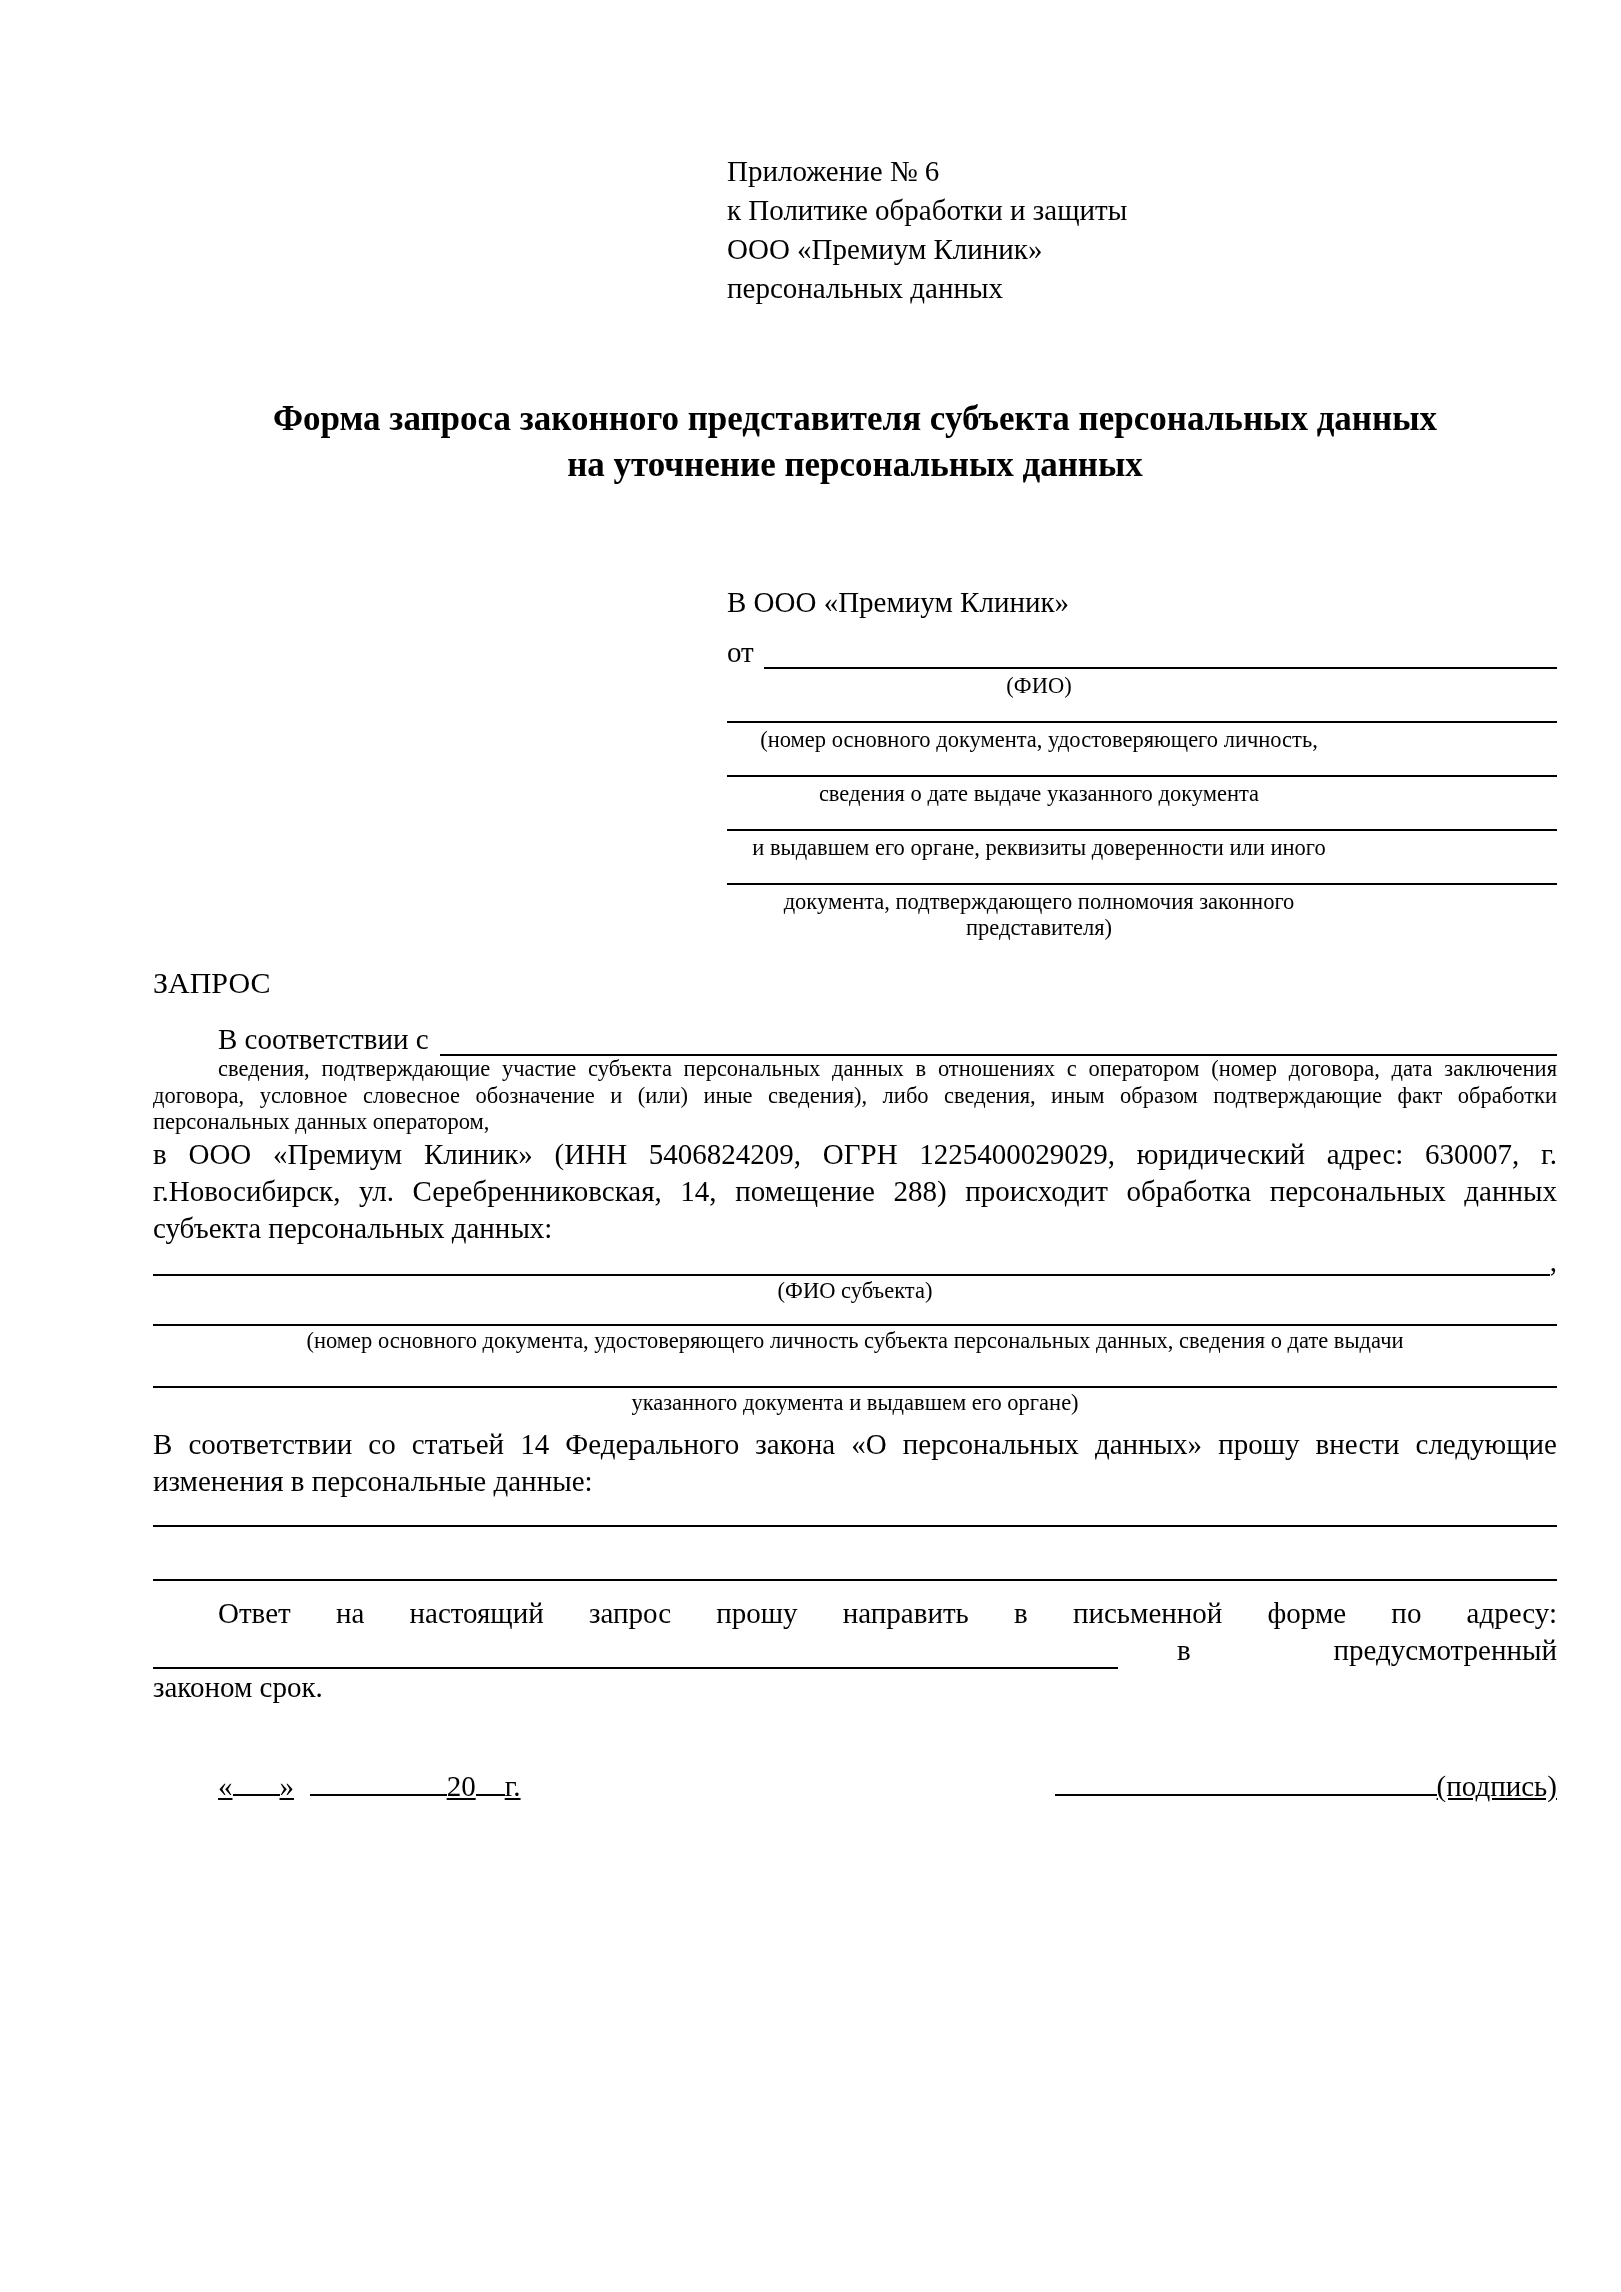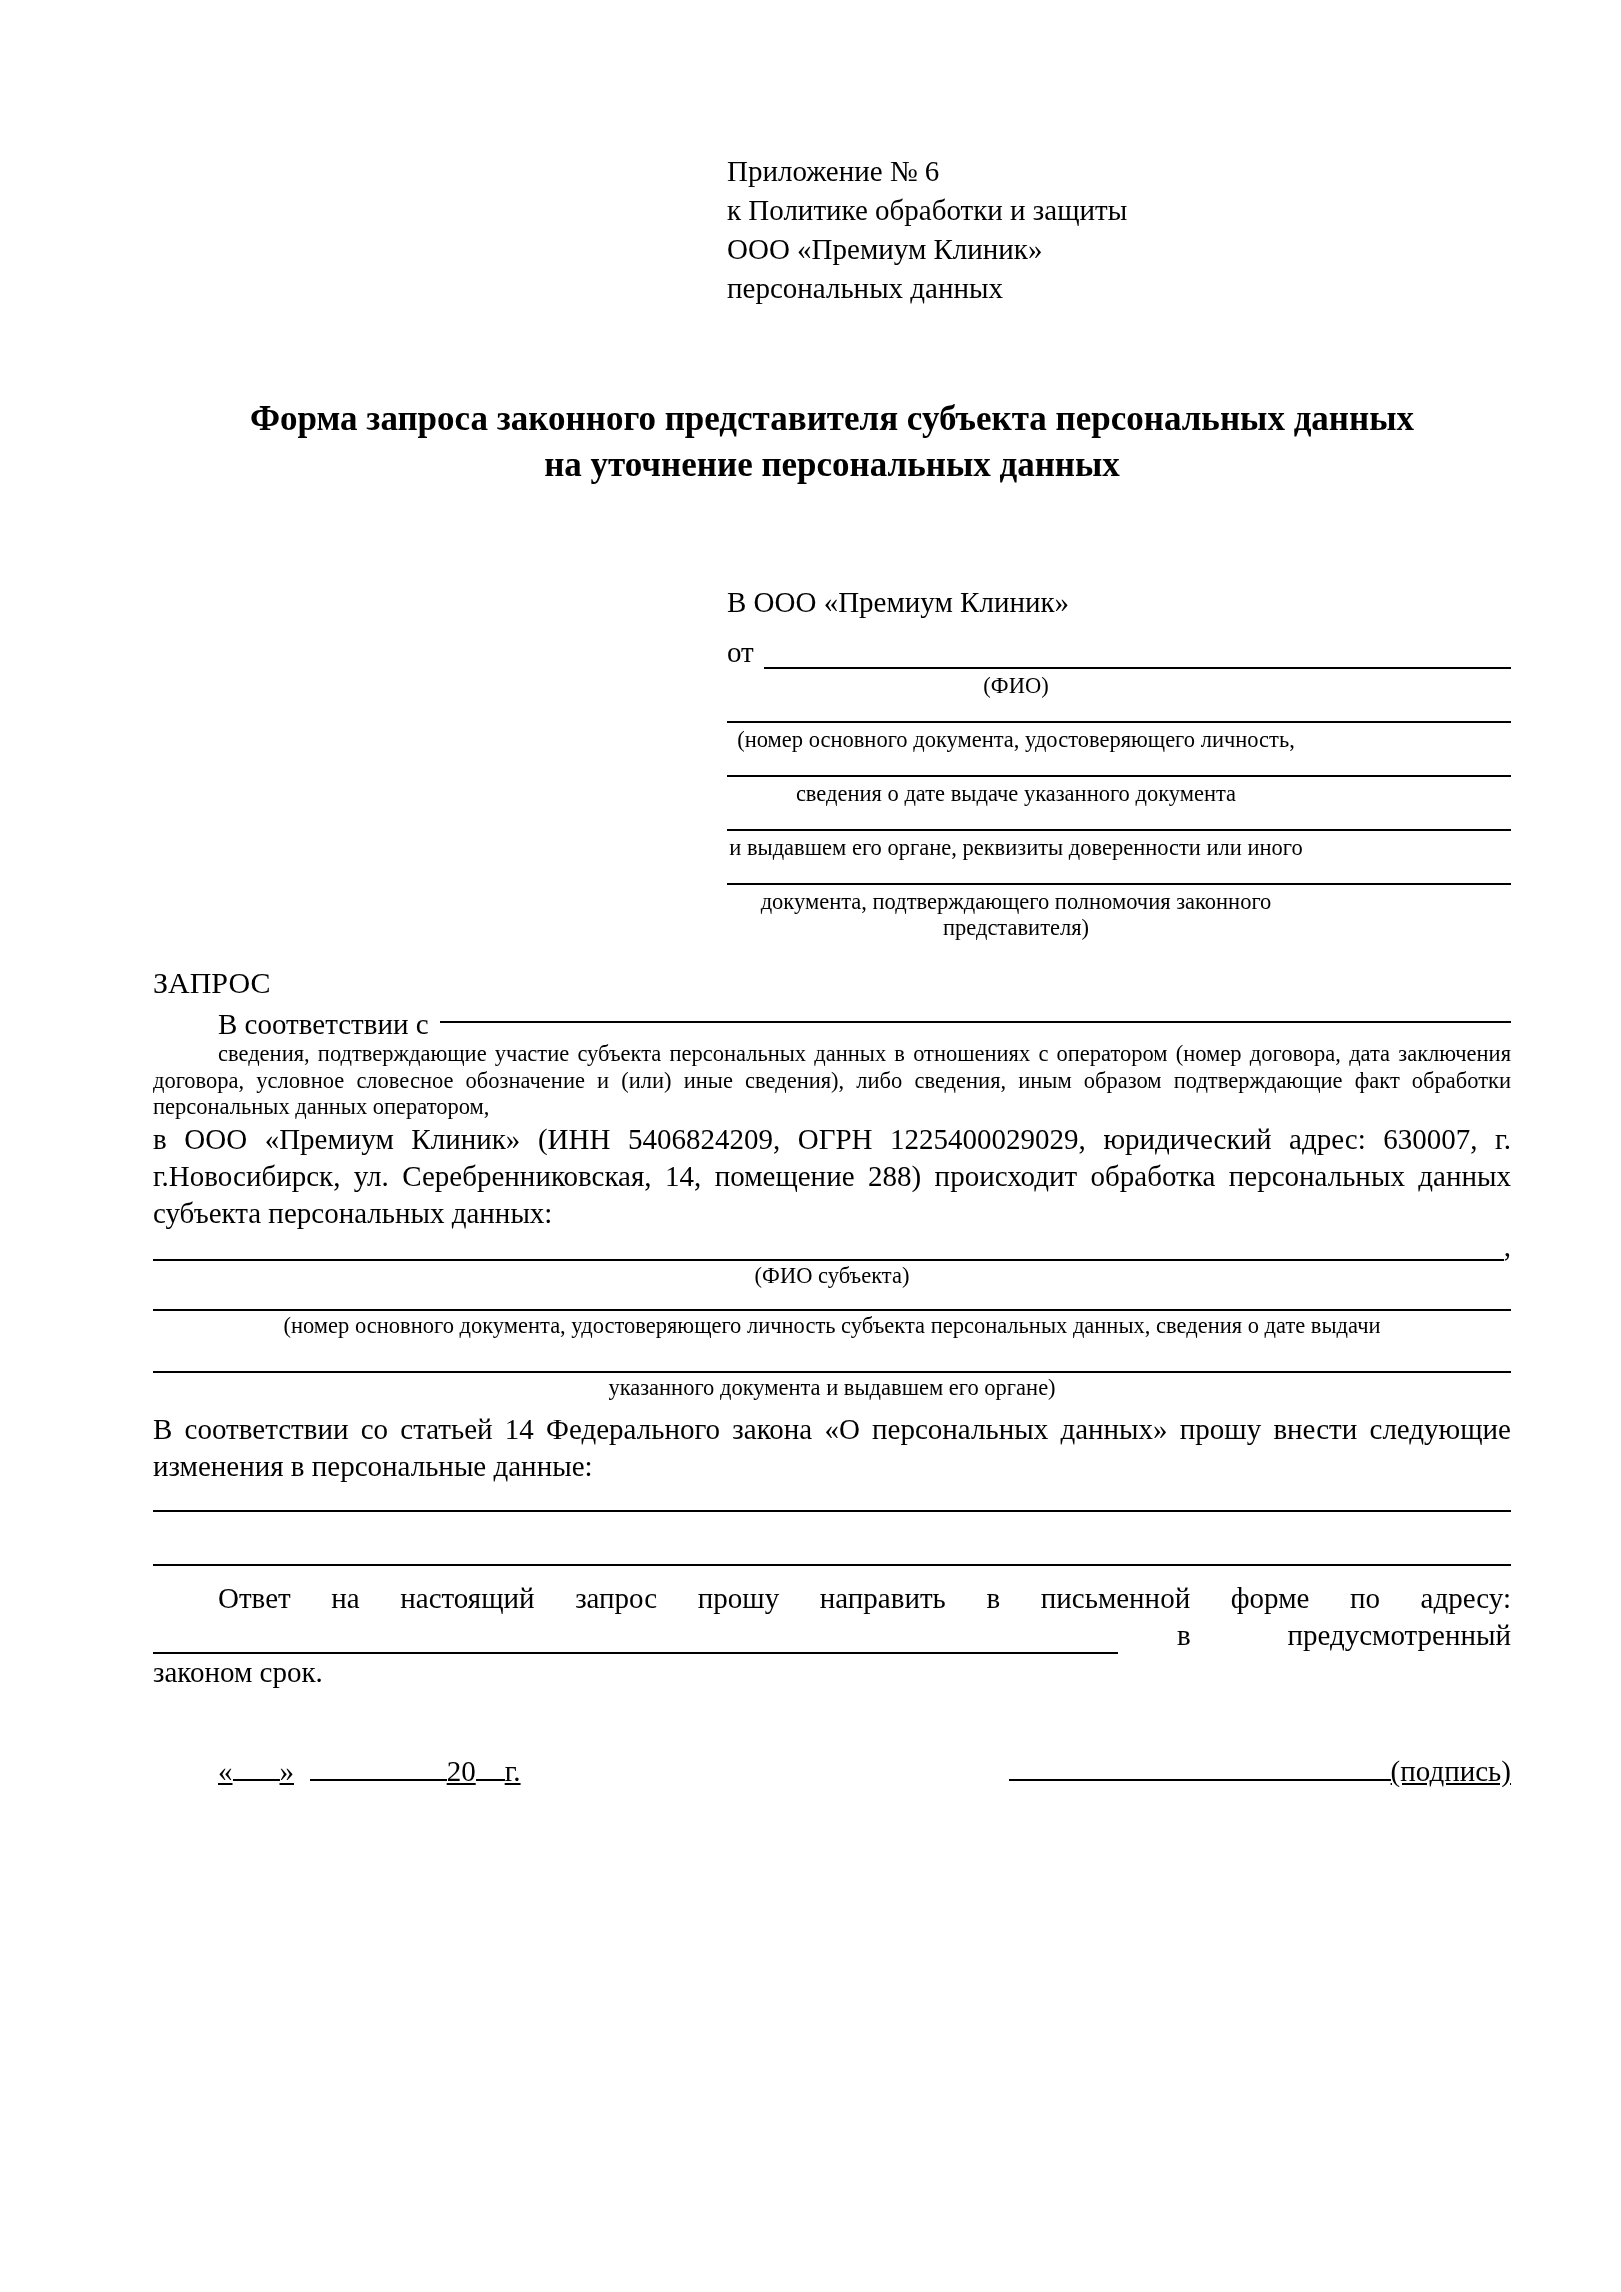--- a/index.html
+++ b/index.html
@@ -9,21 +9,21 @@
   }
   .page {
     position: relative;
     width: 1621px;
     height: 2293px;
     box-sizing: border-box;
     background: #ffffff;
     color: #000000;
     font-family: "Liberation Serif", "DejaVu Serif", serif;
     font-size: 29px;
-    padding: 152px 110px 0 153px;
+    padding: 152px 64px 0 153px;
     overflow: hidden;
   }
 
   
   .appendix {
     margin-left: 574px;
     line-height: 39px;
   }
 
   
@@ -66,23 +66,23 @@
   }
 
   
   .request-heading {
     margin-top: 21.6px;
     text-align: left;
     font-size: 30px;
     line-height: 39px;
   }
   .accordance {
-    margin-top: 0;
+    margin-top: 15px;
     height: 39px;
-    align-items: center;
+    align-items: flex-end;
   }
   .accordance .prefix {
     align-self: flex-end;
     padding-left: 65px;
     white-space: nowrap;
   }
   .accordance .fill { margin-left: 11.8px; }
 
   .basis-caption {
     text-align: justify;

